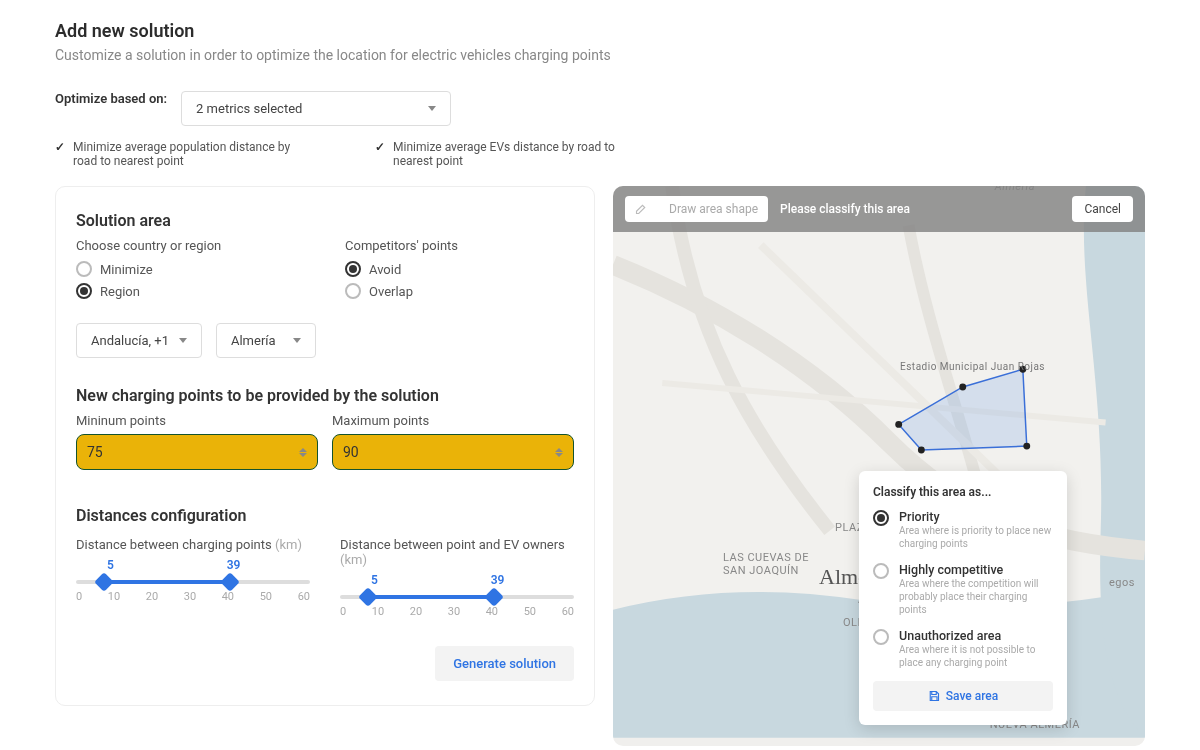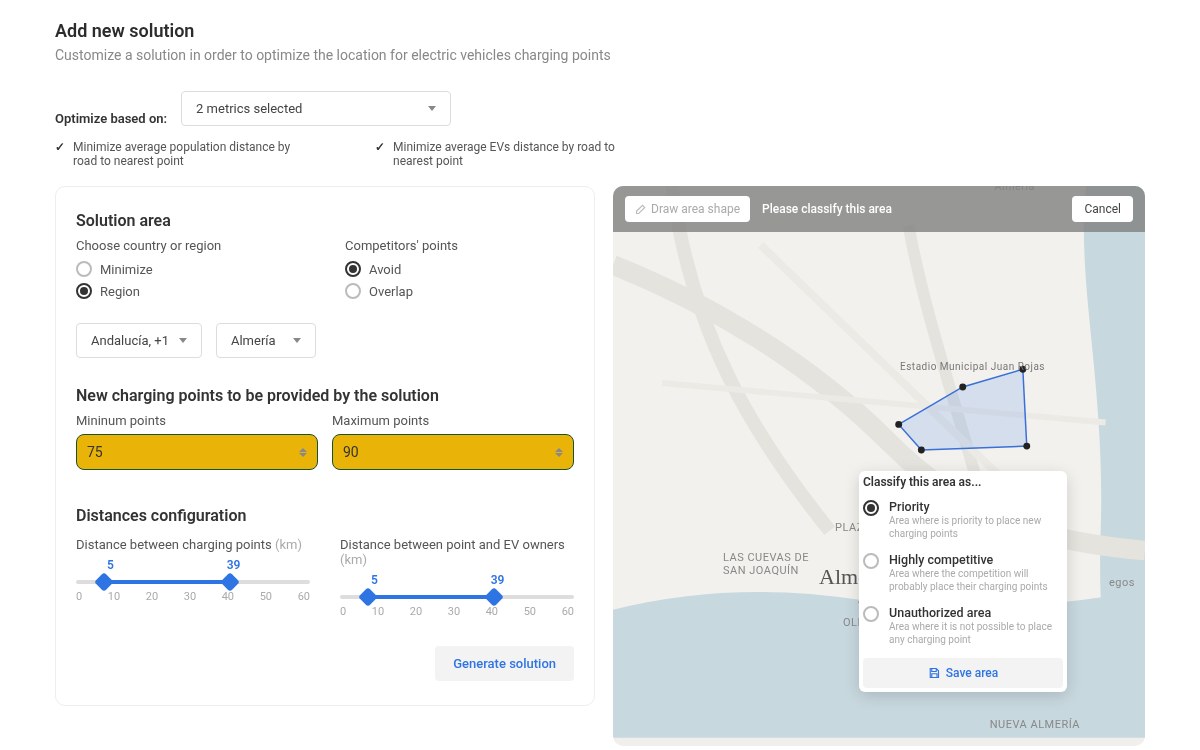--- a/index.html
+++ b/index.html
@@ -1,19 +1,19 @@
 <!DOCTYPE html>
 <html><head>
 <meta charset="utf-8">
 <style>
 * { box-sizing: border-box; margin: 0; padding: 0; font-family: -apple-system, BlinkMacSystemFont, "Segoe UI", Roboto, sans-serif; }
 body { background: #fff; color: #333; padding: 20px 55px; font-size: 14px; }
 .page-header h1 { font-size: 18px; font-weight: 600; color: #2c2c2c; margin-bottom: 6px; }
 .page-header p { color: #888; font-size: 14px; }
-.optimize-row { display: flex; align-items: flex-end; gap: 14px; margin-top: 28px; }
+.optimize-row { display: flex; align-items: flex-start; gap: 14px; margin-top: 28px; }
 .optimize-label { font-size: 13px; font-weight: 600; color: #333; }
 .select-box { display: flex; align-items: center; justify-content: space-between; border: 1px solid #ddd; border-radius: 4px; padding: 9px 14px; min-width: 130px; cursor: pointer; font-size: 13px; color: #444; background: #fff; }
 .select-box.wide { min-width: 270px; }
 .caret { width: 0; height: 0; border-left: 4px solid transparent; border-right: 4px solid transparent; border-top: 5px solid #888; margin-left: 10px; }
 .optimization-criteria { display: flex; gap: 60px; margin-top: 14px; font-size: 12px; color: #555; }
 .criterion { display: flex; align-items: flex-start; gap: 8px; max-width: 260px; }
 .check { color: #333; font-weight: bold; }
 .main-split { display: flex; gap: 18px; margin-top: 18px; align-items: flex-start; }
 .form-panel { flex: 1; border: 1px solid #eee; border-radius: 10px; padding: 24px 20px; max-width: 540px; }
 .section-title { font-size: 16px; font-weight: 600; color: #333; margin-bottom: 8px; }
@@ -46,28 +46,28 @@
 .slider-track { position: relative; height: 4px; background: #ddd; border-radius: 2px; margin: 8px 0 4px; }
 .slider-fill { position: absolute; height: 4px; background: #2f74e3; border-radius: 2px; left: 12%; right: 34%; }
 .slider-handle { position: absolute; width: 14px; height: 14px; background: #2f74e3; border-radius: 3px; transform: translate(-50%, -50%) rotate(45deg); top: 2px; cursor: pointer; }
 .slider-handle.low { left: 12%; }
 .slider-handle.high { left: 66%; }
 .slider-ticks { display: flex; justify-content: space-between; font-size: 11px; color: #aaa; margin-top: 6px; }
 .generate-row { display: flex; justify-content: flex-end; margin-top: 28px; }
 .generate-btn { background: #f3f3f3; border: none; border-radius: 4px; padding: 10px 18px; color: #2f74e3; font-size: 13px; font-weight: 500; cursor: pointer; }
 .map-panel { flex: 1; position: relative; border-radius: 10px; overflow: hidden; min-height: 560px; background: #f0efed; }
 .map-toolbar { position: absolute; top: 0; left: 0; right: 0; background: rgba(130,130,130,0.82); padding: 10px 12px; display: flex; align-items: center; gap: 12px; }
-.draw-btn { background: #fff; border: none; border-radius: 4px; padding: 6px 10px; font-size: 12px; color: #aaa; display: flex; align-items: center; gap: 4px; cursor: default; }
+.draw-btn { background: #fff; border: none; border-radius: 4px; padding: 6px 10px; font-size: 12px; color: #aaa; display: flex; align-items: center; gap: 22px; cursor: default; }
 .pencil-icon { width: 12px; height: 12px; display: inline-block; }
 .toolbar-text { color: #fff; font-size: 12px; font-weight: 500; }
 .cancel-btn { margin-left: auto; background: #fff; border: none; border-radius: 4px; padding: 6px 12px; font-size: 12px; color: #444; cursor: pointer; }
 .map-bg { position: absolute; inset: 0; }
 .map-label { position: absolute; font-size: 11px; color: #888; text-transform: uppercase; letter-spacing: 0.5px; }
 .map-label.city { font-size: 22px; font-family: Georgia, serif; text-transform: none; color: #555; letter-spacing: 0; }
-.classify-popup { position: absolute; right: 78px; top: 460px; width: 208px; background: #fff; border-radius: 6px; box-shadow: 0 4px 16px rgba(0,0,0,0.15); padding: 4px; }
+.classify-popup { position: absolute; right: 78px; top: 460px; width: 208px; background: #fff; border-radius: 6px; box-shadow: 0 4px 16px rgba(0,0,0,0.15); padding: 14px; }
 .classify-popup h4 { font-size: 12px; font-weight: 600; margin-bottom: 10px; color: #333; }
 .classify-option { display: flex; gap: 10px; margin-bottom: 12px; cursor: pointer; }
 .classify-option .radio { flex-shrink: 0; margin-top: 1px; }
 .classify-option .opt-body { flex: 1; }
 .classify-option .opt-title { font-size: 12.5px; color: #333; font-weight: 500; }
 .classify-option .opt-desc { font-size: 10px; color: #aaa; line-height: 1.3; margin-top: 0; }
 .save-area-btn { width: 100%; background: #f3f3f3; border: none; border-radius: 4px; padding: 8px; color: #2f74e3; font-size: 12px; font-weight: 500; cursor: pointer; display: flex; align-items: center; justify-content: center; gap: 6px; margin-top: 4px; }
 .save-icon { width: 12px; height: 12px; }
 </style>
 </head>

